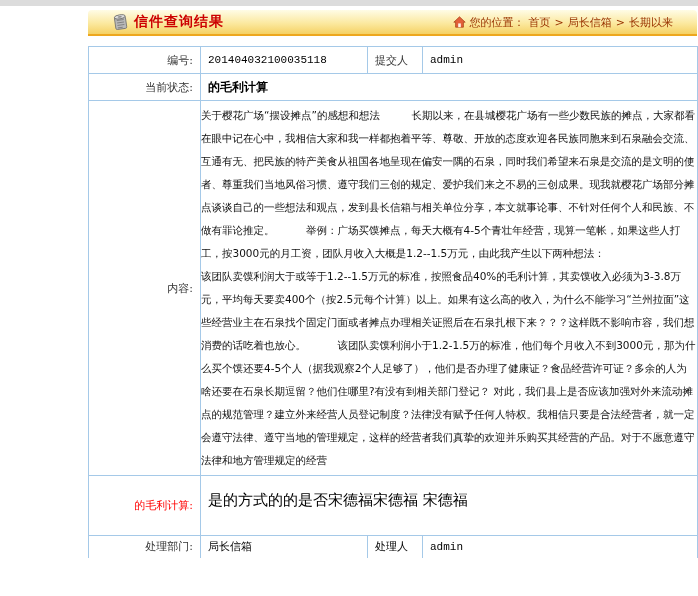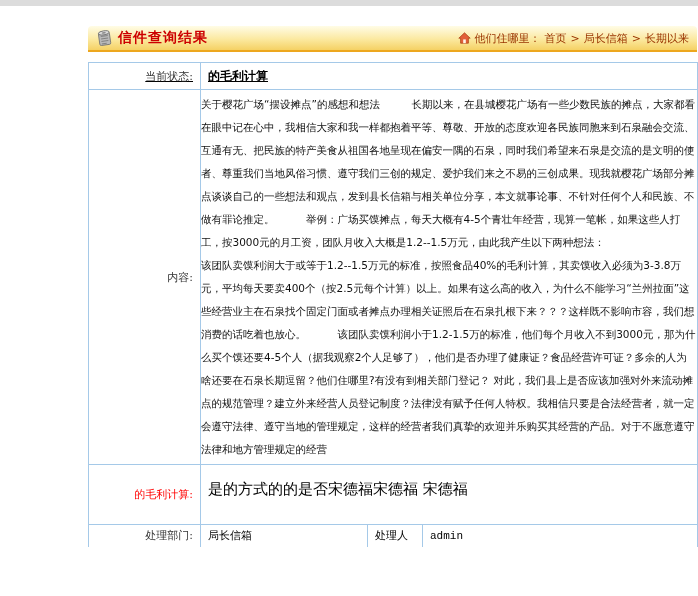--- a/index.html
+++ b/index.html
@@ -1,24 +1,24 @@
 <!DOCTYPE html>
 <html><head>
 <meta charset="utf-8">
 <style>
   * { margin:0; padding:0; box-sizing:border-box; }
   html,body { width:698px; height:596px; overflow:hidden; background:#ffffff;
     font-family:"DejaVu Sans","Liberation Sans",sans-serif; }
   .top-strip { width:698px; height:6px; background:#dcdcdc; }
   .container { margin-left:88px; width:609px; }
 
-  .header-bar { margin-top:20px; height:26px;
+  .header-bar { margin-top:4px; height:26px;
     background:linear-gradient(#fffce6, #fbe9a0 55%, #f5d164);
     border-bottom:2px solid #eda71e; border-radius:4px 4px 0 0;
-    display:flex; justify-content:space-between; align-items:center; padding:0 8px;gap:37px; }
+    display:flex; justify-content:space-between; align-items:center; padding:0 24px;gap:37px; }
   .header-left { display:flex; align-items:center; gap:5px; }
   .header-title { color:#cc0000; font-weight:bold; font-size:14px; letter-spacing:1px; }
   .breadcrumb { color:#993300; font-size:11px; display:flex; align-items:center; gap:4px; }
   .breadcrumb a { color:#993300; text-decoration:none; cursor:pointer; }
   .crumb-sep { color:#993300; }
 
   .section-title-bar { margin-top:10px; height:22px; line-height:22px; background:#e9e9e9;
     color:#8b1c1c; font-weight:bold; font-size:13px; padding-left:17px; letter-spacing:1px; }
 
   .result-table { margin-top:10px; width:609px; border-collapse:collapse; table-layout:fixed; }
@@ -55,39 +55,45 @@
       </span>
       <span class="header-title">信件查询结果</span>
     </div>
     <div class="breadcrumb">
       <span style="display:inline-flex;">
         <svg width="13" height="12" viewBox="0 0 13 12">
           <path d="M6.5 0.8 L12.2 6.2 L10.4 6.2 L10.4 11.2 L2.6 11.2 L2.6 6.2 L0.8 6.2 Z" fill="#e2603a" stroke="#a33c10" stroke-width="0.7"></path>
           <rect x="5.2" y="7.4" width="2.6" height="3.8" fill="#fff6ea"></rect>
         </svg>
       </span>
-      <span>他们住哪里：</span>
+      <span>您的位置：</span>
       <a>首页</a>
       <span class="crumb-sep">&gt;</span>
       <a>局长信箱</a>
       <span class="crumb-sep">&gt;</span>
       <span>长期以来</span>
     </div>
   </div>
 
 
   <table class="result-table">
     <colgroup>
       <col style="width:112px">
         <col style="width:167px">
         <col style="width:55px">
         <col style="width:275px">
     </colgroup>
     <tbody>
-    <tr style="height:27px;text-decoration:underline;">
+        <tr style="height:27px;">
+      <td class="flabel">编号:</td>
+      <td class="mono">201404032100035118</td>
+      <td class="flabel" style="text-align:left;">提交人</td>
+      <td class="mono">admin</td>
+    </tr>
+    <tr style="height:27px;">
       <td class="flabel">当前状态:</td>
       <td class="status" colspan="3">的毛利计算</td>
     </tr>
     <tr style="height:368px;">
       <td class="flabel">内容:</td>
       <td class="content-cell" colspan="3">关于樱花广场“摆设摊点”的感想和想法　　　长期以来，在县城樱花广场有一些少数民族的摊点，大家都看在眼中记在心中，我相信大家和我一样都抱着平等、尊敬、开放的态度欢迎各民族同胞来到石泉融会交流、互通有无、把民族的特产美食从祖国各地呈现在偏安一隅的石泉，同时我们希望来石泉是交流的是文明的使者、尊重我们当地风俗习惯、遵守我们三创的规定、爱护我们来之不易的三创成果。现我就樱花广场部分摊点谈谈自己的一些想法和观点，发到县长信箱与相关单位分享，本文就事论事、不针对任何个人和民族、不做有罪论推定。　　　举例：广场买馍摊点，每天大概有4-5个青壮年经营，现算一笔帐，如果这些人打工，按3000元的月工资，团队月收入大概是1.2--1.5万元，由此我产生以下两种想法：
 该团队卖馍利润大于或等于1.2--1.5万元的标准，按照食品40%的毛利计算，其卖馍收入必须为3-3.8万元，平均每天要卖400个（按2.5元每个计算）以上。如果有这么高的收入，为什么不能学习“兰州拉面”这些经营业主在石泉找个固定门面或者摊点办理相关证照后在石泉扎根下来？？？这样既不影响市容，我们想消费的话吃着也放心。　　　该团队卖馍利润小于1.2-1.5万的标准，他们每个月收入不到3000元，那为什么买个馍还要4-5个人（据我观察2个人足够了），他们是否办理了健康证？食品经营许可证？多余的人为啥还要在石泉长期逗留？他们住哪里?有没有到相关部门登记？ 对此，我们县上是否应该加强对外来流动摊点的规范管理？建立外来经营人员登记制度？法律没有赋予任何人特权。我相信只要是合法经营者，就一定会遵守法律、遵守当地的管理规定，这样的经营者我们真挚的欢迎并乐购买其经营的产品。对于不愿意遵守法律和地方管理规定的经营</td>
     </tr>
     <tr style="height:60px;">
       <td class="flabel red-label">的毛利计算:</td>

